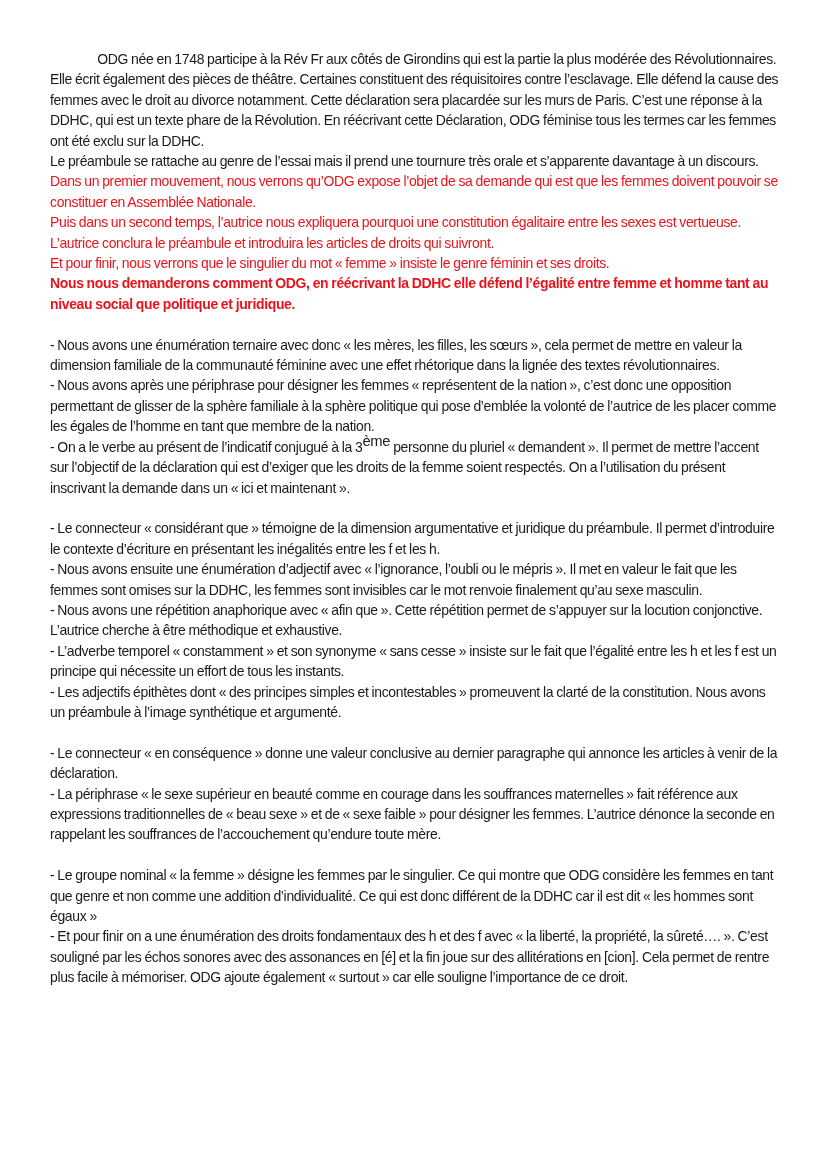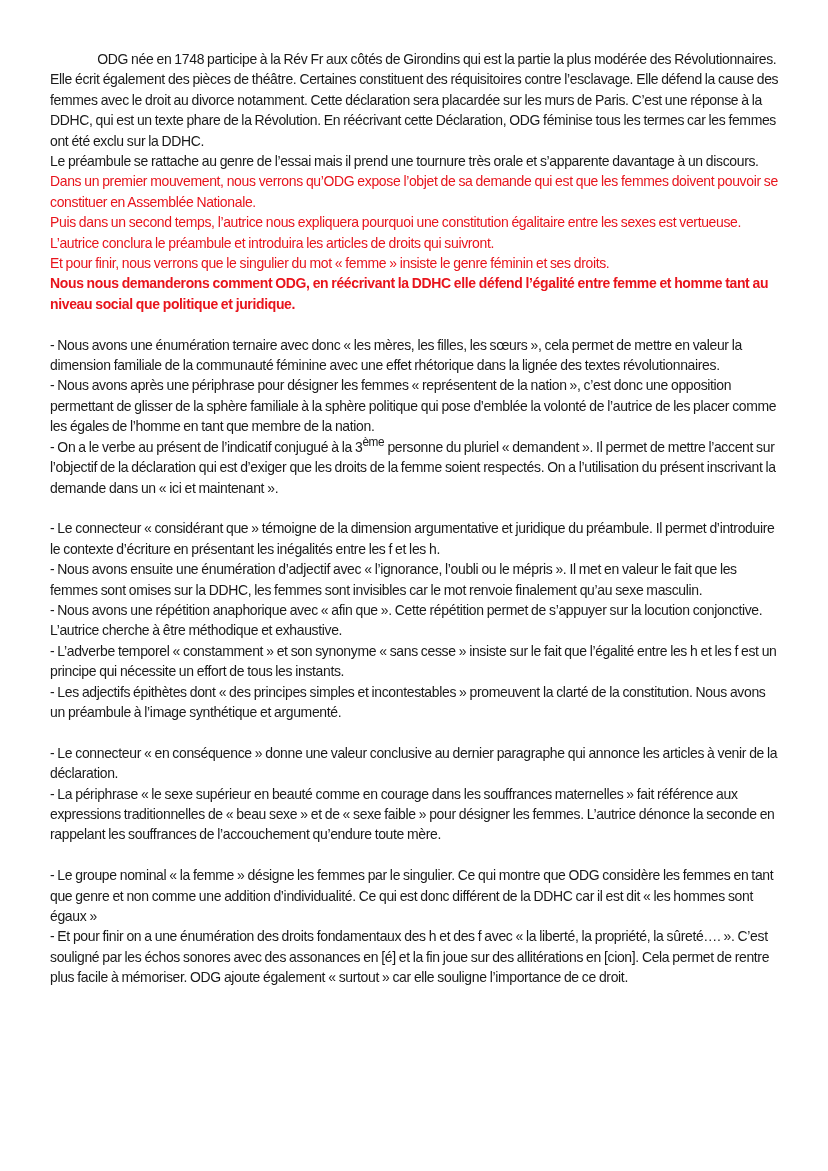--- a/index.html
+++ b/index.html
@@ -16,21 +16,21 @@
       letter-spacing: -0.35px;
       word-spacing: -0.5px;
       transform: scaleX(0.985);
       transform-origin: left top;
     }
     .p { margin: 0; }
     .indent { text-indent: 48px; }
     .red { color: #e8141c; }
     .red-bold { color: #e8141c; font-weight: bold; }
     .gap { height: 20.4px; }
-    sup { font-size: 12px; line-height: 0; vertical-align: super; }
+    sup { font-size: 15px; line-height: 0; vertical-align: super; }
   </style>
 </head>
 <body>
 
 <div class="page">
 
   <p class="p indent">ODG née en 1748 participe à la Rév Fr aux côtés de Girondins qui est la partie la plus modérée des Révolutionnaires. Elle écrit également des pièces de théâtre. Certaines constituent des réquisitoires contre l’esclavage. Elle défend la cause des femmes avec le droit au divorce notamment. Cette déclaration sera placardée sur les murs de Paris. C’est une réponse à la DDHC, qui est un texte phare de la Révolution. En réécrivant cette Déclaration, ODG féminise tous les termes car les femmes ont été exclu sur la DDHC.</p>
   <p class="p">Le préambule se rattache au genre de l’essai mais il prend une tournure très orale et s’apparente davantage à un discours.</p>
 
   <p class="p red">Dans un premier mouvement, nous verrons qu’ODG expose l’objet de sa demande qui est que les femmes doivent pouvoir se constituer en Assemblée Nationale.</p>

